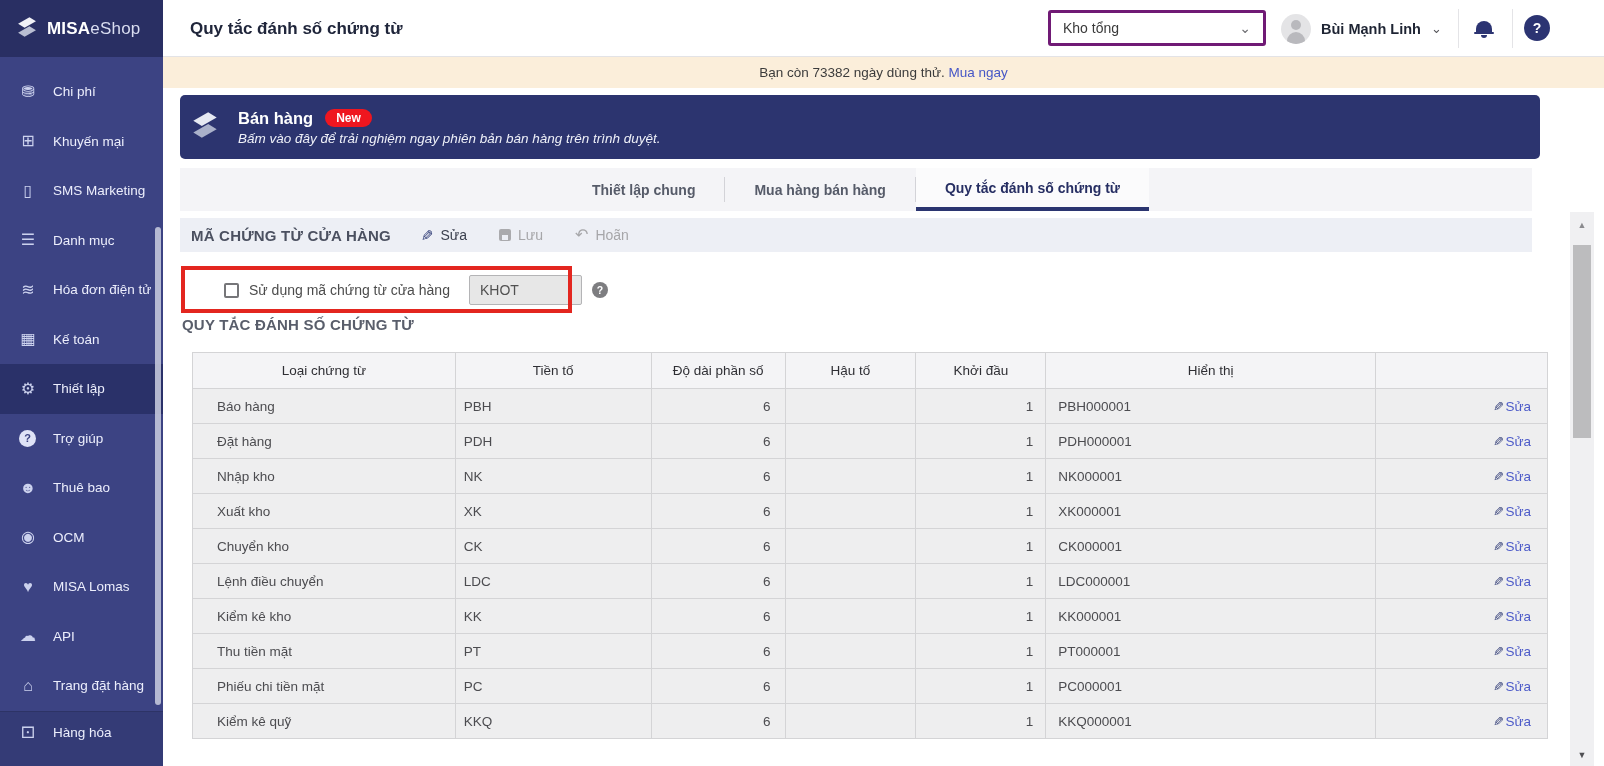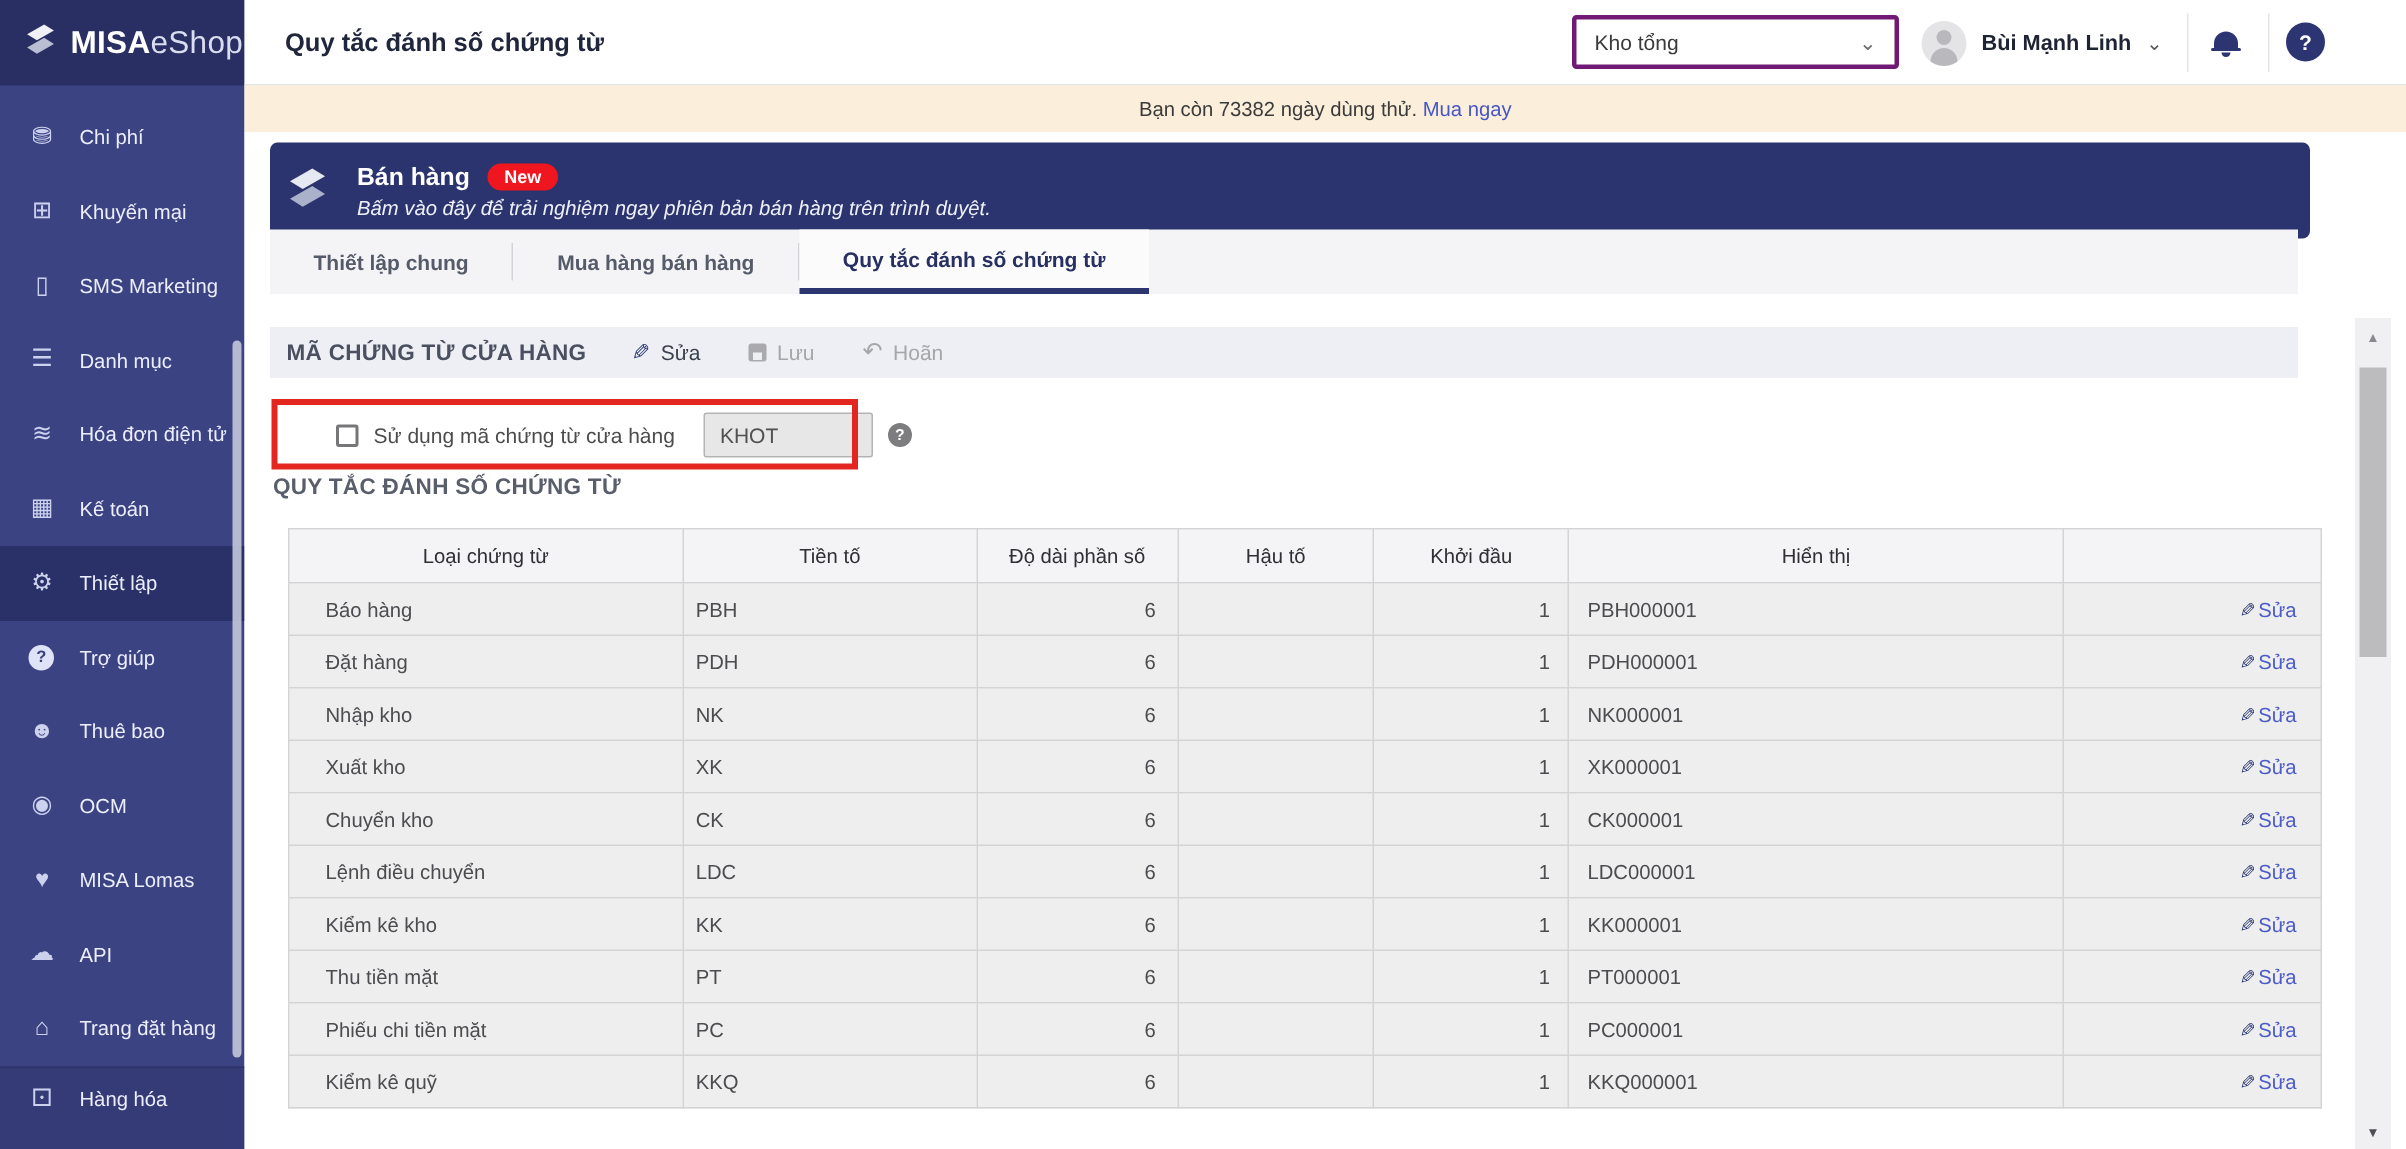--- a/index.html
+++ b/index.html
@@ -4,21 +4,21 @@
 <style>
   * { margin:0; padding:0; box-sizing:border-box; }
   html,body { width:1604px; height:766px; }
   body { font-family:"Liberation Sans","DejaVu Sans",sans-serif; background:#fff; overflow:hidden; }
   .stage { position:relative; width:1604px; height:766px; overflow:hidden; background:#fff; }
 
   
   .sidebar { position:absolute; left:0; top:0; width:163px; height:766px; background:#3c4383; display:flex; flex-direction:column; }
   .logo { height:57px; background:#292f63; display:flex; align-items:center; padding-left:14px; gap:7px; flex:none; }
   .logo-mark { flex:none; }
-  .logo-text { font-size:21px; color:#fff; letter-spacing:.2px; white-space:nowrap;text-align:center; }
+  .logo-text { font-size:17px; color:#fff; letter-spacing:.2px; white-space:nowrap;text-align:center; }
   .logo-text b { font-weight:800; }
   .logo-text span { font-weight:300; color:#d9ddf0; }
   .side-nav { flex:1; display:flex; flex-direction:column; padding-top:10px; position:relative; }
   .side-item { height:49.5px; flex:none; display:flex; align-items:center; padding-left:17px; gap:14px; color:#eceefc; font-size:13.5px; cursor:pointer; }
   .side-item.active { background:#2a3169; }
   .side-item.bottom { flex:1; height:auto; align-items:flex-start; padding-top:13px; background:#343b76; border-top:1px solid #2d3366; }
   .s-icon { width:22px; flex:none; text-align:center; font-size:16px; color:#ccd2ee; line-height:1; }
   .s-icon.circle-badge { width:17px; height:17px; margin-left:2px; margin-right:3px; background:#dfe3f7; color:#3a4181; border-radius:50%; font-size:11px; font-weight:bold; display:inline-flex; align-items:center; justify-content:center; }
   .side-thumb { position:absolute; right:2px; top:170px; width:6px; height:478px; background:#c2c6da; border-radius:3px; opacity:.9; }
 
@@ -46,21 +46,21 @@
   
   .content { position:absolute; left:163px; top:88px; width:1441px; height:678px; background:#fff; }
 
   .promo { position:absolute; left:17px; top:7px; width:1360px; height:64px; background:#2c346f; border-radius:5px; display:flex; align-items:center; padding-left:8px; gap:16px; cursor:pointer; }
   .promo-txt { display:flex; flex-direction:column; gap:3px; }
   .promo-line1 { display:flex; align-items:center; gap:12px; }
   .promo-title { color:#fff; font-size:16.5px; font-weight:bold; }
   .promo-badge { background:#ef161f; color:#fff; font-size:12px; font-weight:bold; border-radius:10px; padding:2px 11px; }
   .promo-sub { color:#eef0f8; font-size:13.5px; font-style:italic; }
 
-  .tabs { position:absolute; left:17px; top:65px; width:1352px; height:43px; background:#f4f4f7; display:flex; align-items:stretch; }
+  .tabs { position:absolute; left:17px; top:80px; width:1352px; height:43px; background:#f4f4f7; display:flex; align-items:stretch;justify-content:center; }
   .tab { display:flex; align-items:center; padding:0 29px; font-size:14px; font-weight:bold; color:#565b69; cursor:pointer; position:relative; }
   .tab.active { color:#272f63; background:#fbfbfc; border-bottom:4px solid #2b3570; }
   .tab-sep { width:1px; background:#d3d3d8; margin:9px 0; }
 
   .section-bar { position:absolute; left:17px; top:130px; width:1352px; height:34px; background:#edeff5; display:flex; align-items:center; padding-left:11px; gap:8px; }
   .section-bar .sec-title { font-size:15px; font-weight:bold; color:#4b5060; letter-spacing:.2px; margin-right:10px; }
   .bar-btn { display:flex; align-items:center; gap:7px; font-size:14px; color:#3c414f; cursor:pointer; padding:0 12px; }
   .bar-btn.disabled { color:#a6a6a9; cursor:default; }
   .pencil { color:#2e3a75; font-size:15px; display:inline-block; transform:scaleX(-1); line-height:1; }
   .floppy { width:12px; height:12px; background:#aaaaad; border-radius:2px; position:relative; display:inline-block; }

